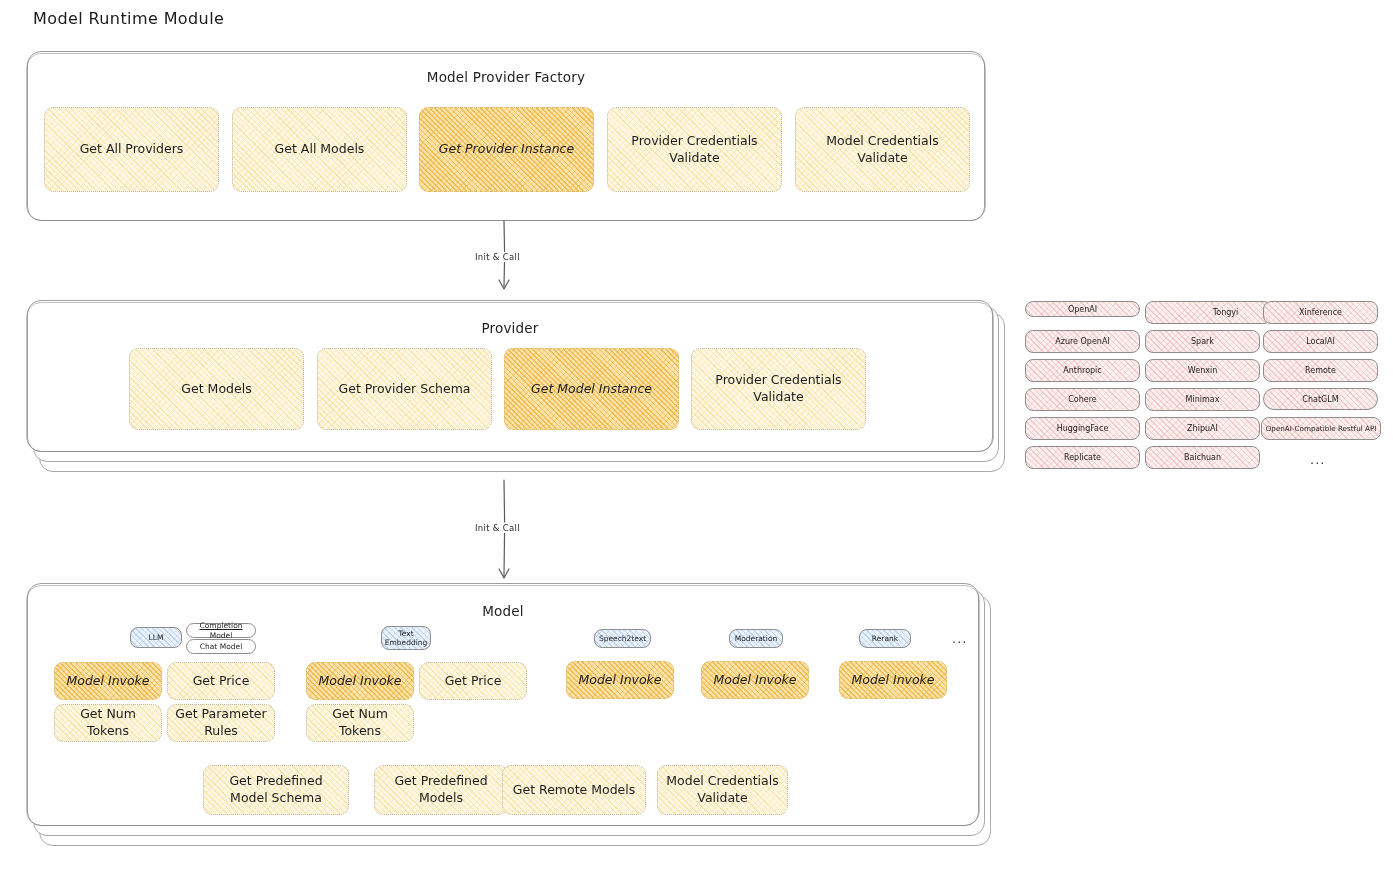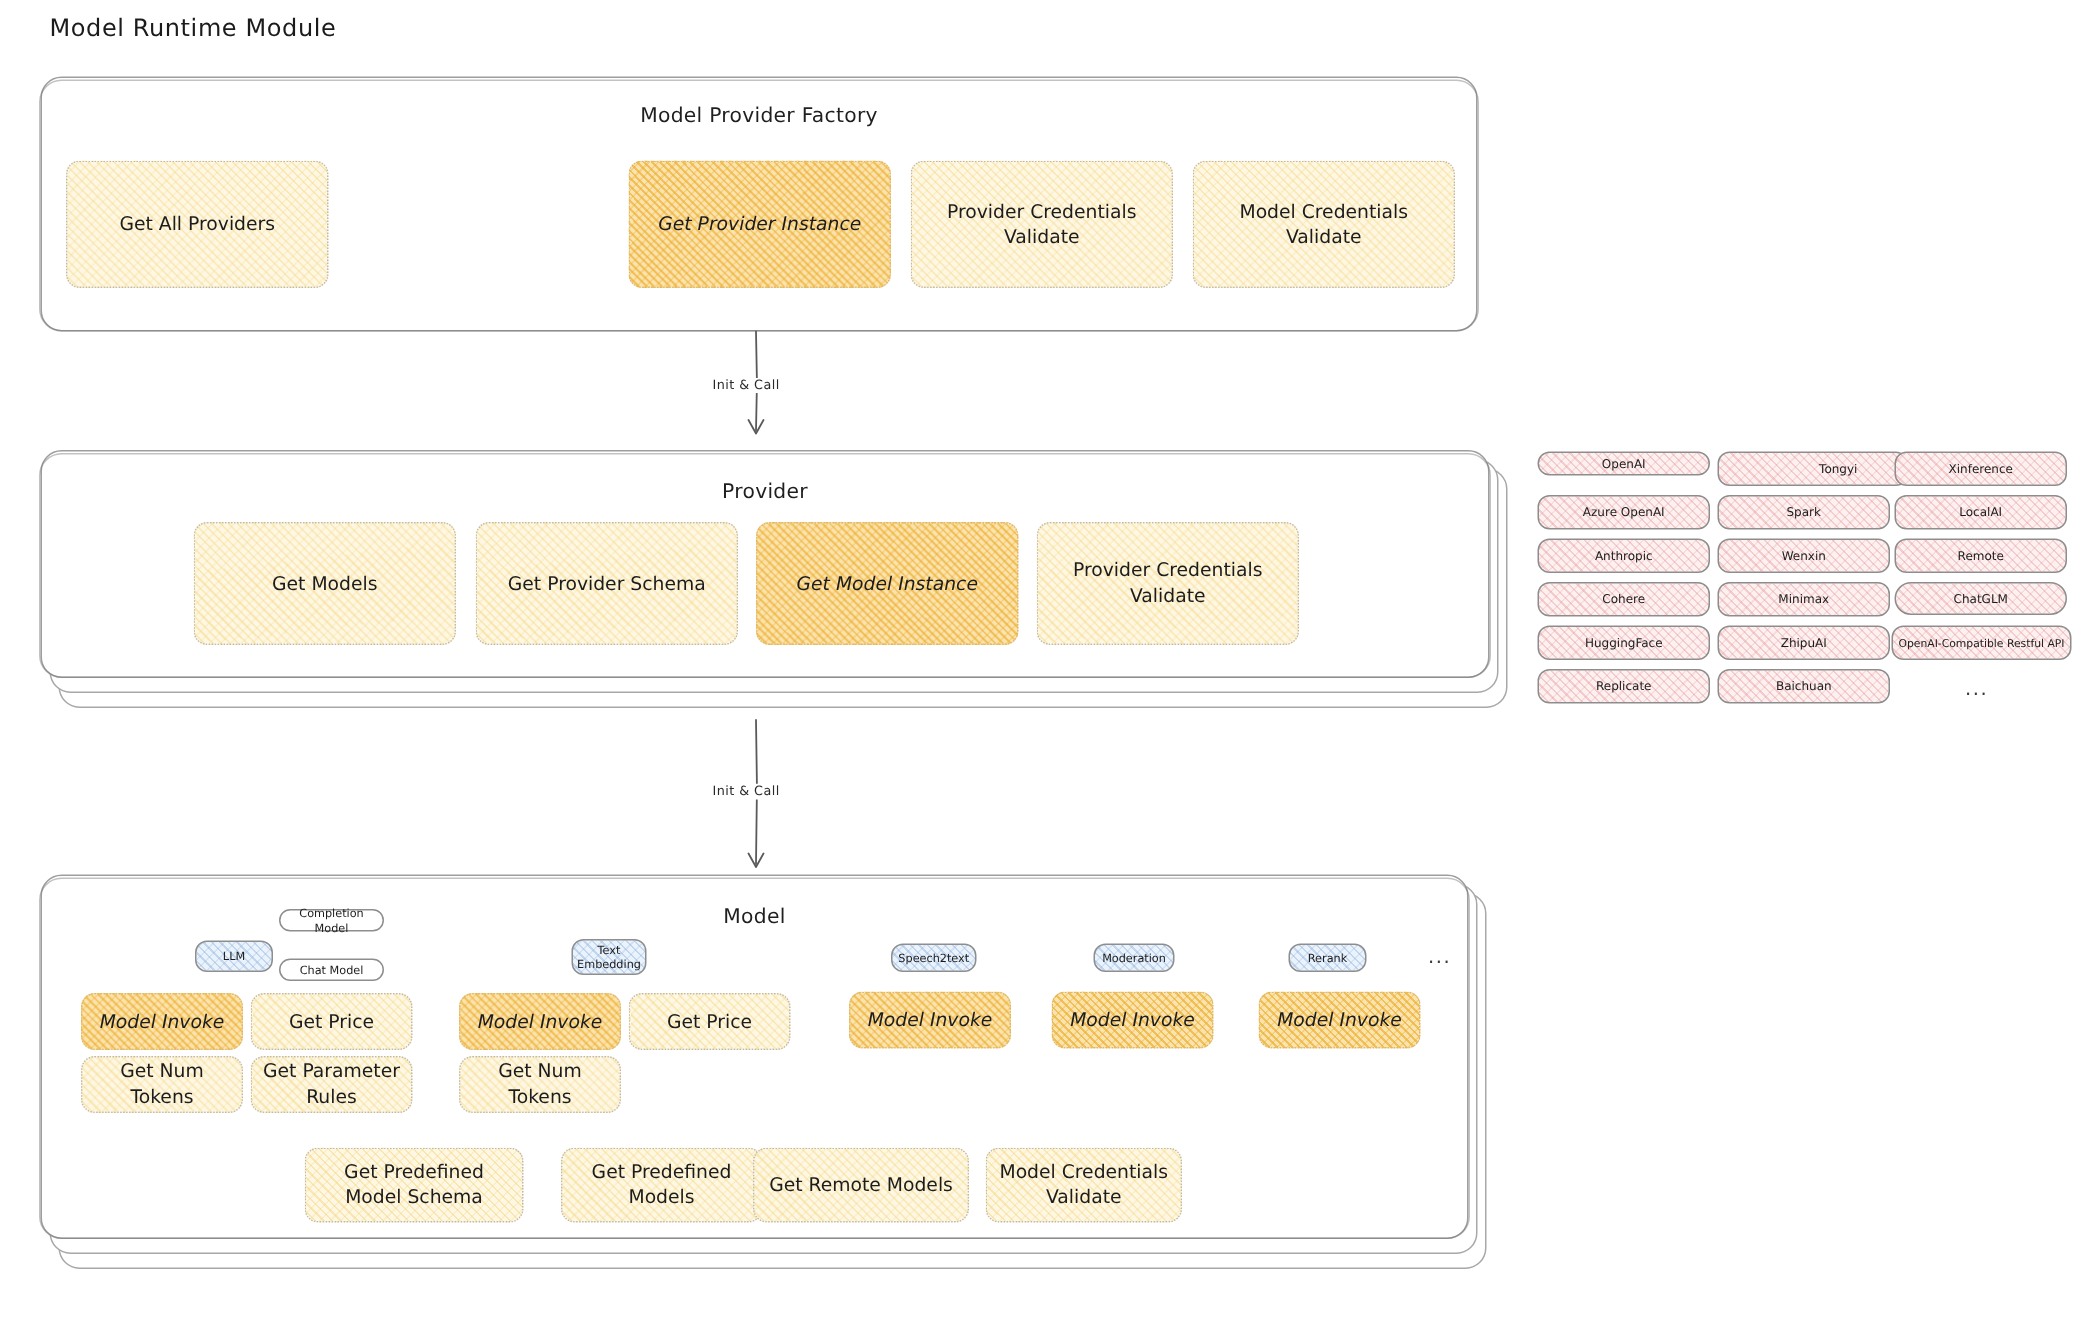--- a/index.html
+++ b/index.html
@@ -112,20 +112,23 @@
 <div class="canvas">
 
   <div class="page-title hand">Model Runtime Module</div>
 
   <div class="card" style="left:27px;top:51px;width:958px;height:170px;"></div>
   <div class="card-title hand" style="left:27px;top:69px;width:958px;">Model Provider Factory</div>
 
   <div class="node fill-light" style="left:44px;top:107px;width:175px;height:85px;">
     <span>Get All Providers</span>
   </div>
+  <div class="node fill-light" style="left:232px;top:107px;width:175px;height:85px;">
+    <span>Get All Models</span>
+  </div>
   <div class="node fill-strong" style="left:419px;top:107px;width:175px;height:85px;">
     <span>Get Provider Instance</span>
   </div>
   <div class="node fill-light" style="left:607px;top:107px;width:175px;height:85px;">
     <span>Provider Credentials Validate</span>
   </div>
   <div class="node fill-light" style="left:795px;top:107px;width:175px;height:85px;">
     <span>Model Credentials Validate</span>
   </div>
 
@@ -215,21 +218,21 @@
   <div class="arrow-label hand" style="left:472px;top:523px;">Init &amp; Call</div>
 
   <div class="stack-l" style="left:39px;top:595px;width:952px;height:251px;"></div>
   <div class="stack-l" style="left:33px;top:589px;width:952px;height:247px;"></div>
   <div class="card" style="left:27px;top:583px;width:952px;height:243px;"></div>
   <div class="card-title hand" style="left:27px;top:603px;width:952px;">Model</div>
 
   <div class="badge fill-blue" style="left:130px;top:627px;width:52px;height:21px;">
     <span>LLM</span>
   </div>
-  <div class="plain-box badge" style="left:186px;top:606px;width:70px;height:15px;">
+  <div class="plain-box badge" style="left:186px;top:623px;width:70px;height:15px;text-decoration:underline;">
     <span>Completion Model</span>
   </div>
   <div class="plain-box badge" style="left:186px;top:639px;width:70px;height:15px;">
     <span>Chat Model</span>
   </div>
 
   <div class="node fill-strong" style="left:54px;top:662px;width:108px;height:38px;">
     <span>Model Invoke</span>
   </div>
   <div class="node fill-light" style="left:167px;top:662px;width:108px;height:38px;">

